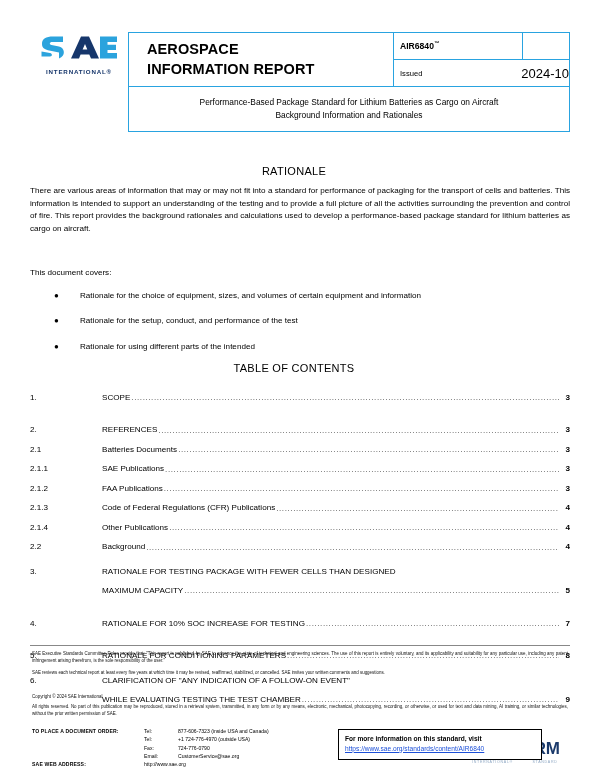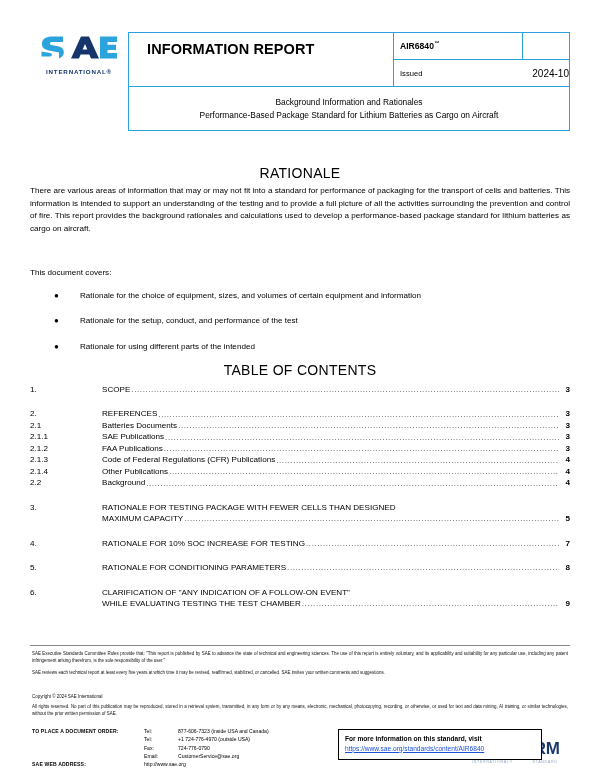--- a/index.html
+++ b/index.html
@@ -94,39 +94,39 @@
     align-items: center;
     justify-content: space-between;
   }
   .hdr-issued-label {
     font-size: 7.6px;
     padding-left: 6px;
     width: 58px;
     box-sizing: border-box;
   }
   .hdr-issued-date {
-    font-size: 10px;
+    font-size: 13px;
   }
   .hdr-subtitle-box {
     border-top: 0;
     padding: 9px 16px 9px 16px;
     text-align: center;
   }
   .hdr-subtitle-line {
     font-size: 8.4px;
     line-height: 1.5;
   }
 
   
   .section-heading {
     position: absolute;
     width: 540px;
-    left: 30px;
+    left: 24px;
     text-align: center;
-    font-size: 14px;
+    font-size: 11px;
     font-weight: normal;
     letter-spacing: 0.3px;
   }
   .para {
     position: absolute;
     left: 30px;
     width: 540px;
     font-size: 8.1px;
     line-height: 1.55;
     text-align: justify;
@@ -179,20 +179,21 @@
   .toc-mid {
     flex: 1 1 auto;
     display: flex;
     align-items: flex-end;
     min-width: 0;
     overflow: hidden;
   }
   .toc-title {
     white-space: nowrap;
     flex: 0 0 auto;
+    margin-top: 8px;
   }
   .toc-dots {
     flex: 1 1 auto;
     overflow: hidden;
     white-space: nowrap;
     font-size: 8px;
     letter-spacing: 0.6px;
     color: #333;
     margin-left: 1px;
     margin-right: 1px;
@@ -334,36 +335,37 @@
           <path d="M31 22.5 L41 0.5 L49 0.5 L59 22.5 L51 22.5 L49.3 18.5 L40.6 18.5 L39 22.5 Z M42.6 13.5 L47.3 13.5 L45 8 Z" fill="#16366b"></path>
           <path d="M60 0.5 L77 0.5 L77 6 L67.5 6 L67.5 8.8 L76 8.8 L76 14 L67.5 14 L67.5 17 L77 17 L77 22.5 L60 22.5 Z" fill="#2ba3dd"></path>
         </svg>
       </div>
       <div class="sae-int-text">INTERNATIONAL®</div>
     </div>
 
     <div class="header-table">
       <div class="hdr-row hdr-row-1">
         <div class="hdr-title-cell">
+          <div class="hdr-title-line">AEROSPACE</div>
           <div class="hdr-title-line">INFORMATION REPORT</div>
         </div>
         <div class="hdr-right">
           <div class="hdr-rr-top">
             <div class="hdr-docnum"><span>AIR6840</span><sup>™</sup></div>
             <div class="hdr-blank"></div>
           </div>
           <div class="hdr-rr-bot">
             <div class="hdr-issued-label">Issued</div>
             <div class="hdr-issued-date">2024-10</div>
           </div>
         </div>
       </div>
       <div class="hdr-subtitle-box">
+        <div class="hdr-subtitle-line">Performance-Based Package Standard for Lithium Batteries as Cargo on Aircraft</div>
         <div class="hdr-subtitle-line">Background Information and Rationales</div>
-        <div class="hdr-subtitle-line">Performance-Based Package Standard for Lithium Batteries as Cargo on Aircraft</div>
       </div>
     </div>
   </div>
 
   <div class="section-heading" style="top:165px;">RATIONALE</div>
   <div class="para" style="top:185px;">There are various areas of information that may or may not fit into a standard for performance of packaging for the transport of cells and batteries. This information is intended to support an understanding of the testing and to provide a full picture of all the activities surrounding the prevention and control of fire. This report provides the background rationales and calculations used to develop a performance-based package standard for lithium batteries as cargo on aircraft.</div>
 
   <div class="plain-line" style="top:268px;">This document covers:</div>
 
   <ul class="bullet-list" style="top:290px;">

